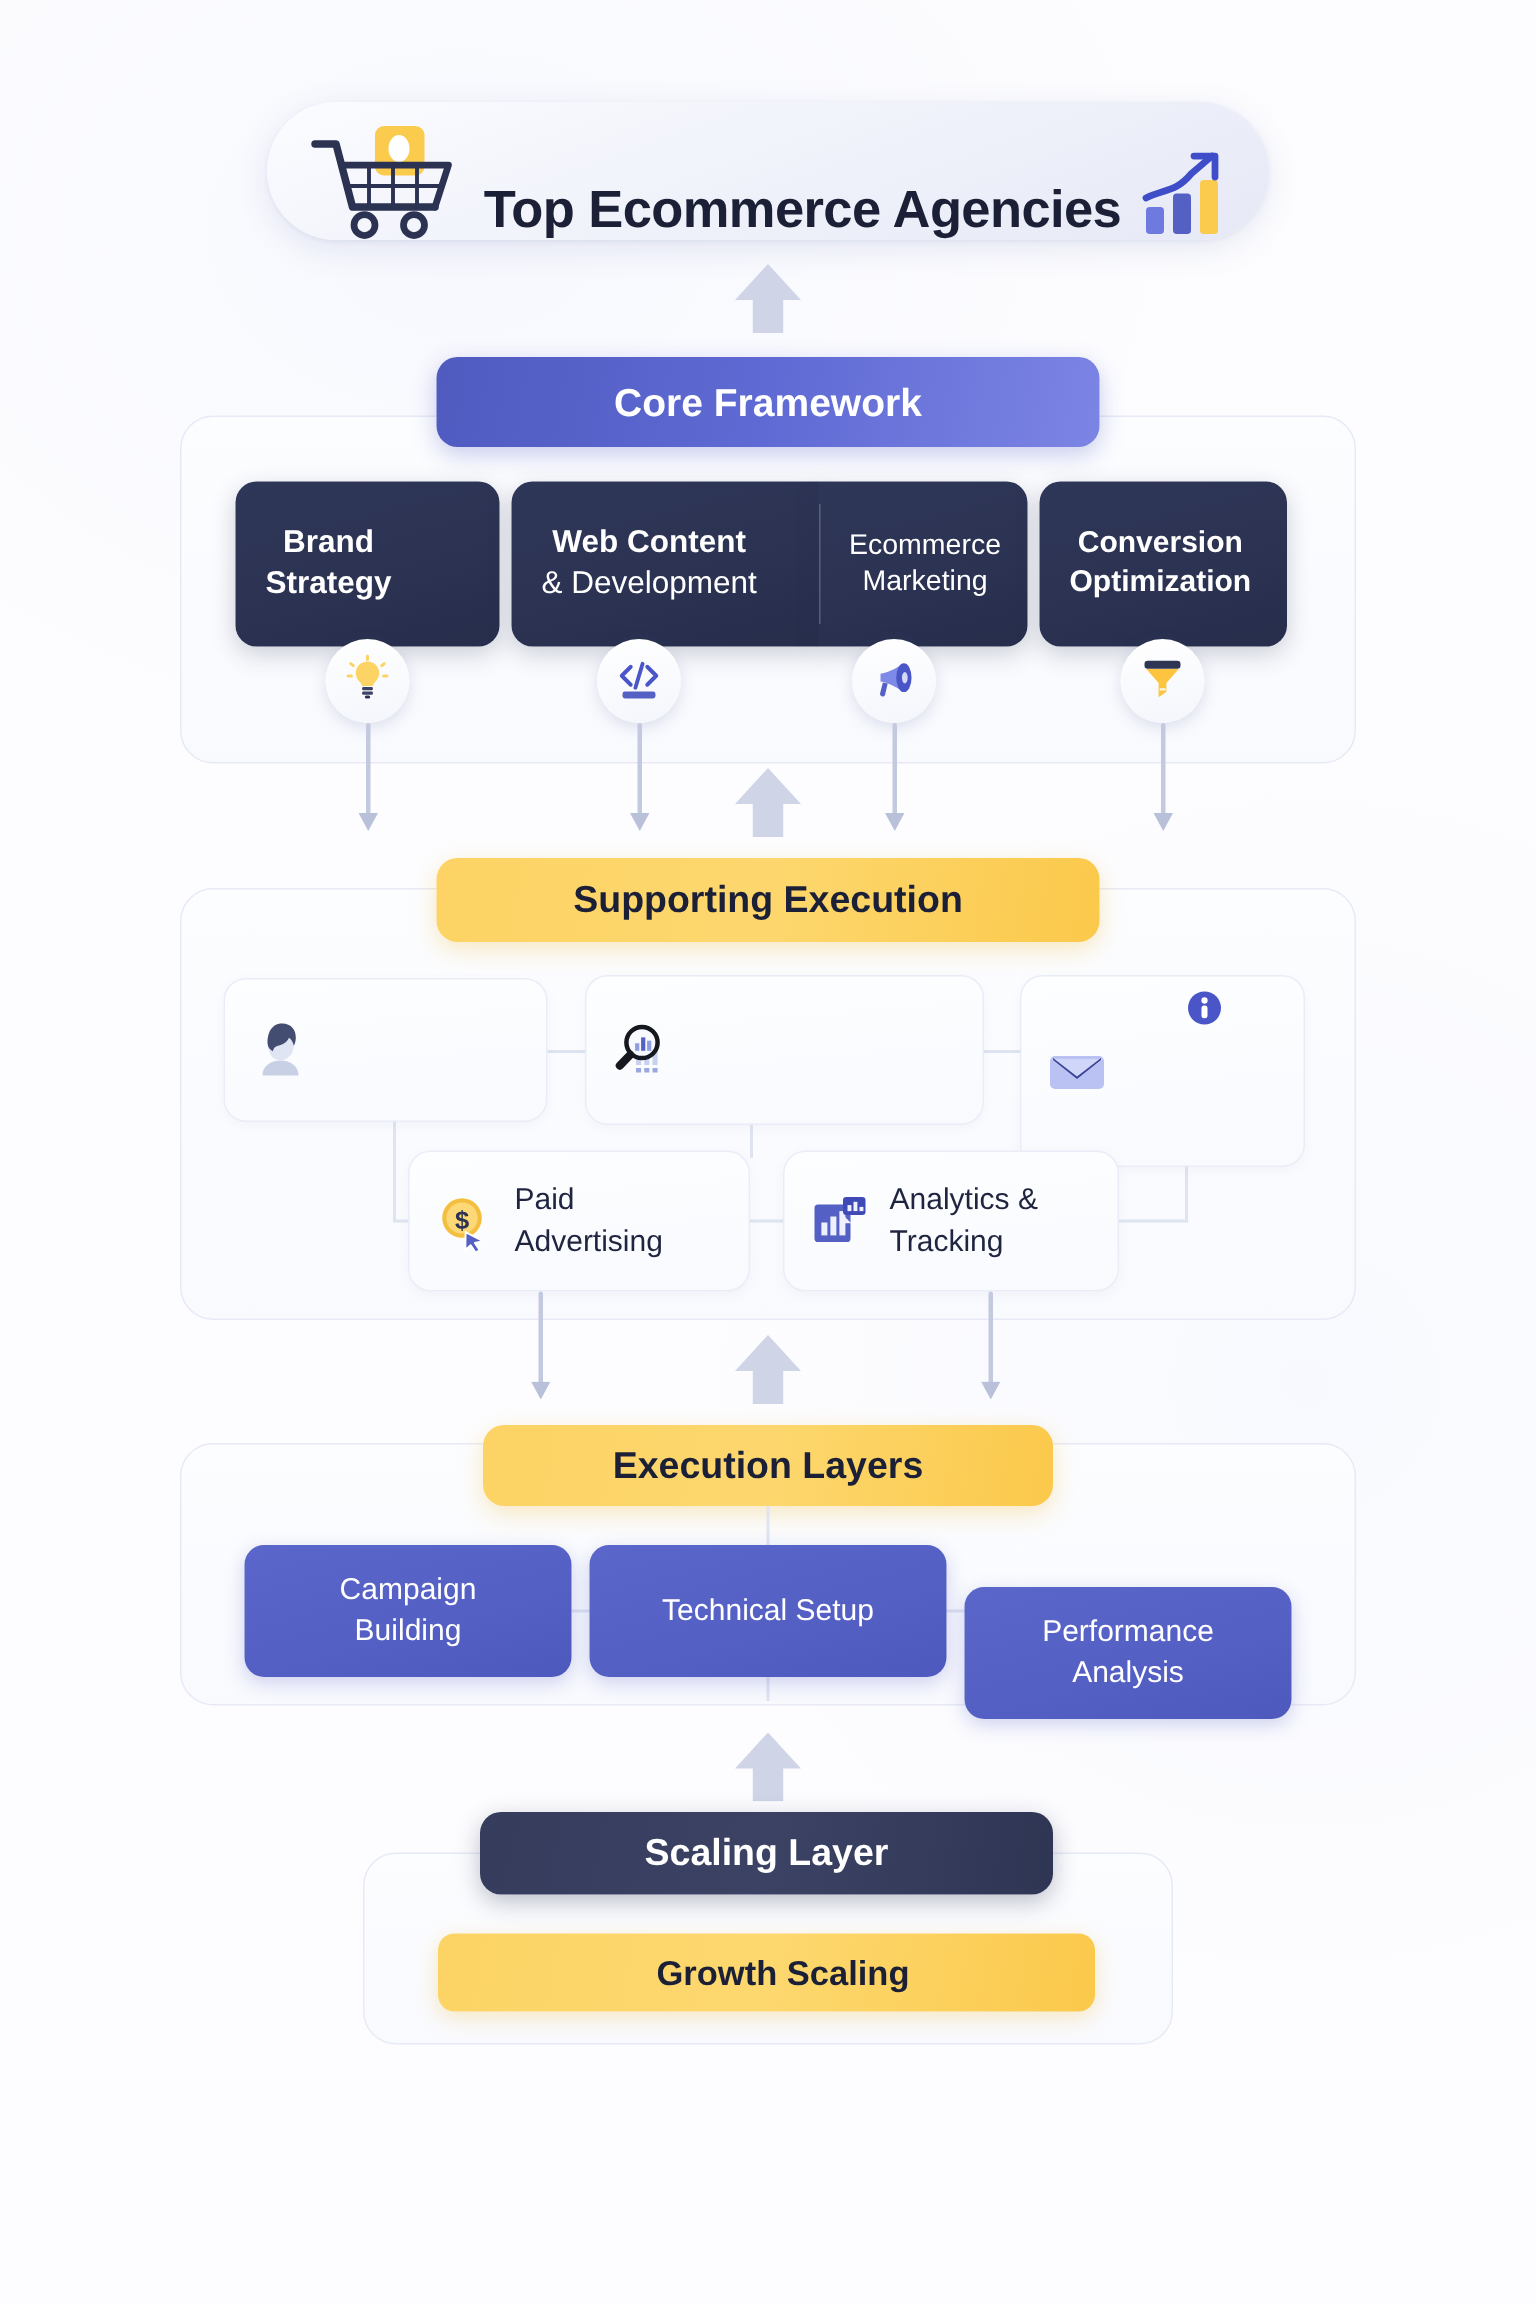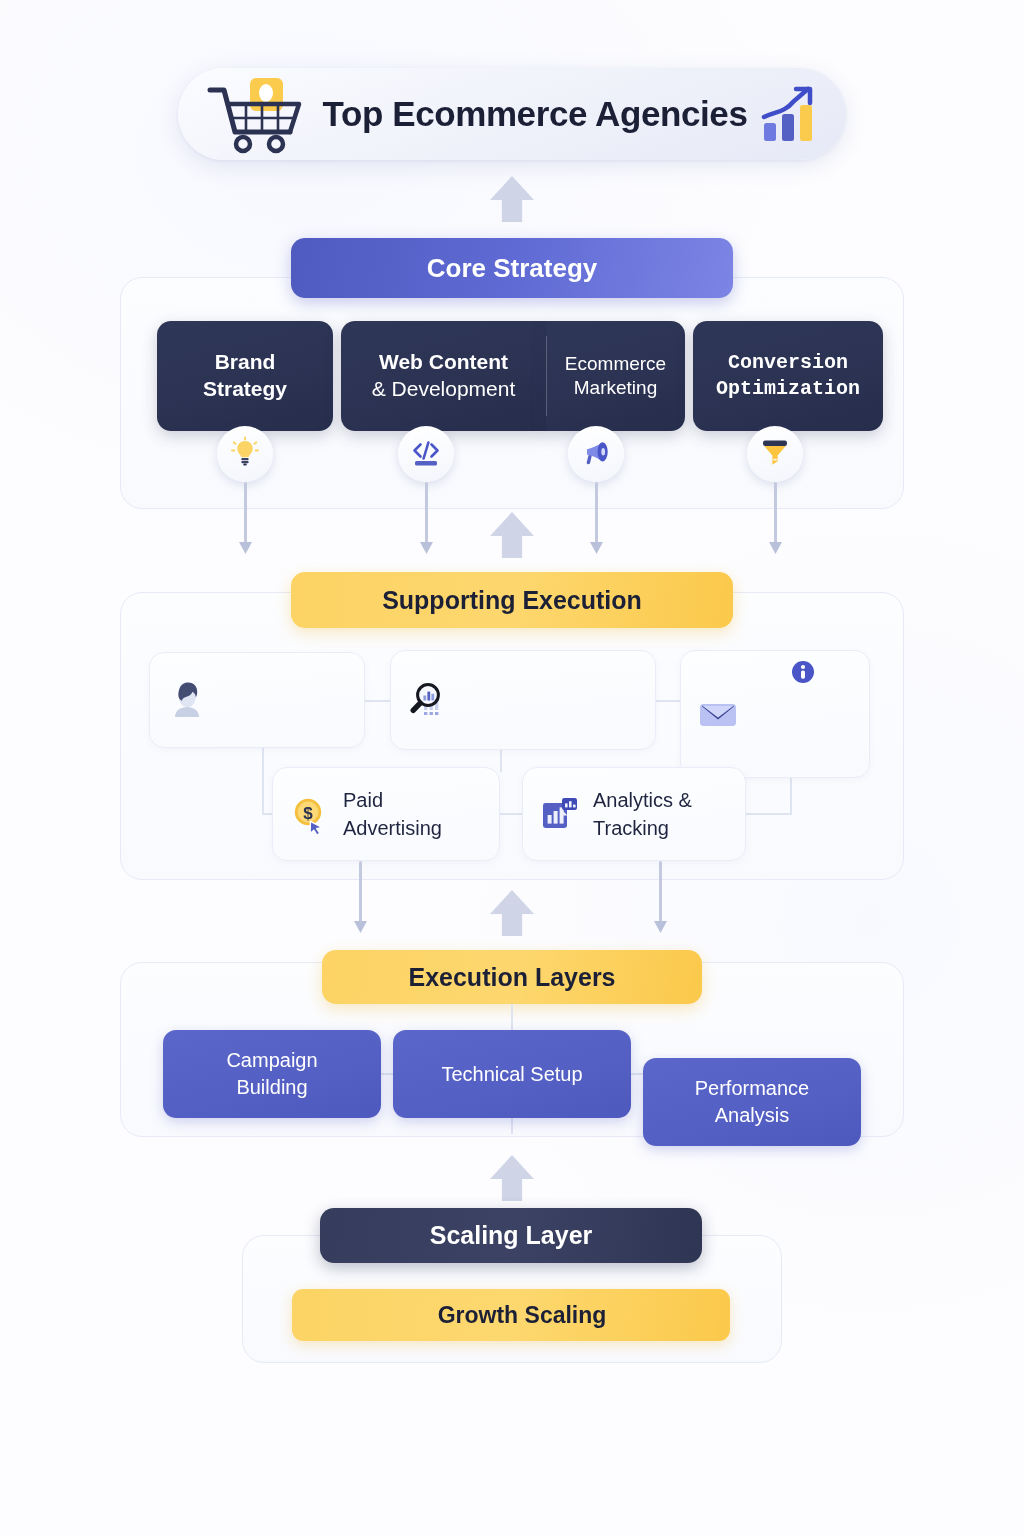--- a/index.html
+++ b/index.html
@@ -28,21 +28,21 @@
 
   
   .title-banner {
     position: absolute;
     left: 178px; top: 68px;
     width: 668px; height: 92px;
     background: linear-gradient(160deg, #fbfcff 0%, #eff1fa 55%, #e6e9f6 100%);
     border-radius: 46px;
     box-shadow: 0 6px 22px rgba(80,95,160,0.13), 0 1px 3px rgba(80,95,160,0.09);
     display: flex;
-    align-items: center;
+    align-items: flex-end;
     padding: 0 26px;
   }
   .title-text {
     flex: 1;
     text-align: center;
     font-size: 35px;
     font-weight: 700;
     letter-spacing: -0.4px;
     color: #1b2036;
     white-space: nowrap;
@@ -94,21 +94,20 @@
   }
 
   
   .core-card {
     position: absolute;
     background: linear-gradient(165deg, #2f3758 0%, #2b3252 60%, #272e4c 100%);
     border-radius: 14px;
     box-shadow: 0 5px 16px rgba(40,48,80,0.22);
     display: flex;
     align-items: center;
-    justify-content: center;
     color: #ffffff;
     font-weight: 700;
     font-size: 21px;
     line-height: 1.28;
     text-align: center;
     padding: 0 20px;
   }
   .core-card .l1 { font-weight: 700; display: block; }
   .core-card .l2 { font-weight: 400; display: block; }
 
@@ -229,21 +228,21 @@
       <path d="M38 6 H52 V20" fill="none" stroke="#3f4ec8" stroke-width="4.5" stroke-linecap="round" stroke-linejoin="round"></path>
     </svg>
   </span>
 </div>
 
 <div class="block-arrow" style="left:490px; top:176px;"></div>
 
 <div class="section-box" style="left:120px; top:277px; width:784px; height:232px;"></div>
 
 <div class="pill pill-blue" style="left:291px; top:238px; width:442px; height:60px; font-size:26px;">
-  <span>Core Strategy</span>
+  <span>Core Framework</span>
 </div>
 
 <div class="core-card" style="left:157px; top:321px; width:176px; height:110px;">
   <span>
     <span class="l1">Brand</span>
     <span class="l1">Strategy</span>
   </span>
 </div>
 
 <div class="core-card" style="left:341px; top:321px; width:205px; height:110px; border-top-right-radius:0; border-bottom-right-radius:0;">
@@ -253,21 +252,21 @@
   </span>
 </div>
 <div class="core-card" style="left:546px; top:321px; width:139px; height:110px; border-top-left-radius:0; border-bottom-left-radius:0; font-size:19px;">
   <span>
     <span class="l2">Ecommerce</span>
     <span class="l2">Marketing</span>
   </span>
 </div>
 <div class="vdivider" style="left:546px; top:336px; height:80px;"></div>
 
-<div class="core-card" style="left:693px; top:321px; width:190px; height:110px; font-size:20px;font-family:Liberation Mono, monospace;">
+<div class="core-card" style="left:693px; top:321px; width:165px; height:110px; font-size:20px;">
   <span>
     <span class="l1">Conversion</span>
     <span class="l1">Optimization</span>
   </span>
 </div>
 
 <div class="icon-badge" style="left:217px; top:426px;">
   <span>
     <svg viewBox="0 0 32 32" xmlns="http://www.w3.org/2000/svg">
       <path d="M16 5c-4.4 0-7.8 3.4-7.8 7.6 0 3 1.7 5 3 6.4.7.8 1.1 1.5 1.2 2.3h7.2c.1-.8.5-1.5 1.2-2.3 1.3-1.4 3-3.4 3-6.4C23.8 8.4 20.4 5 16 5z" fill="#fcd465"></path>

